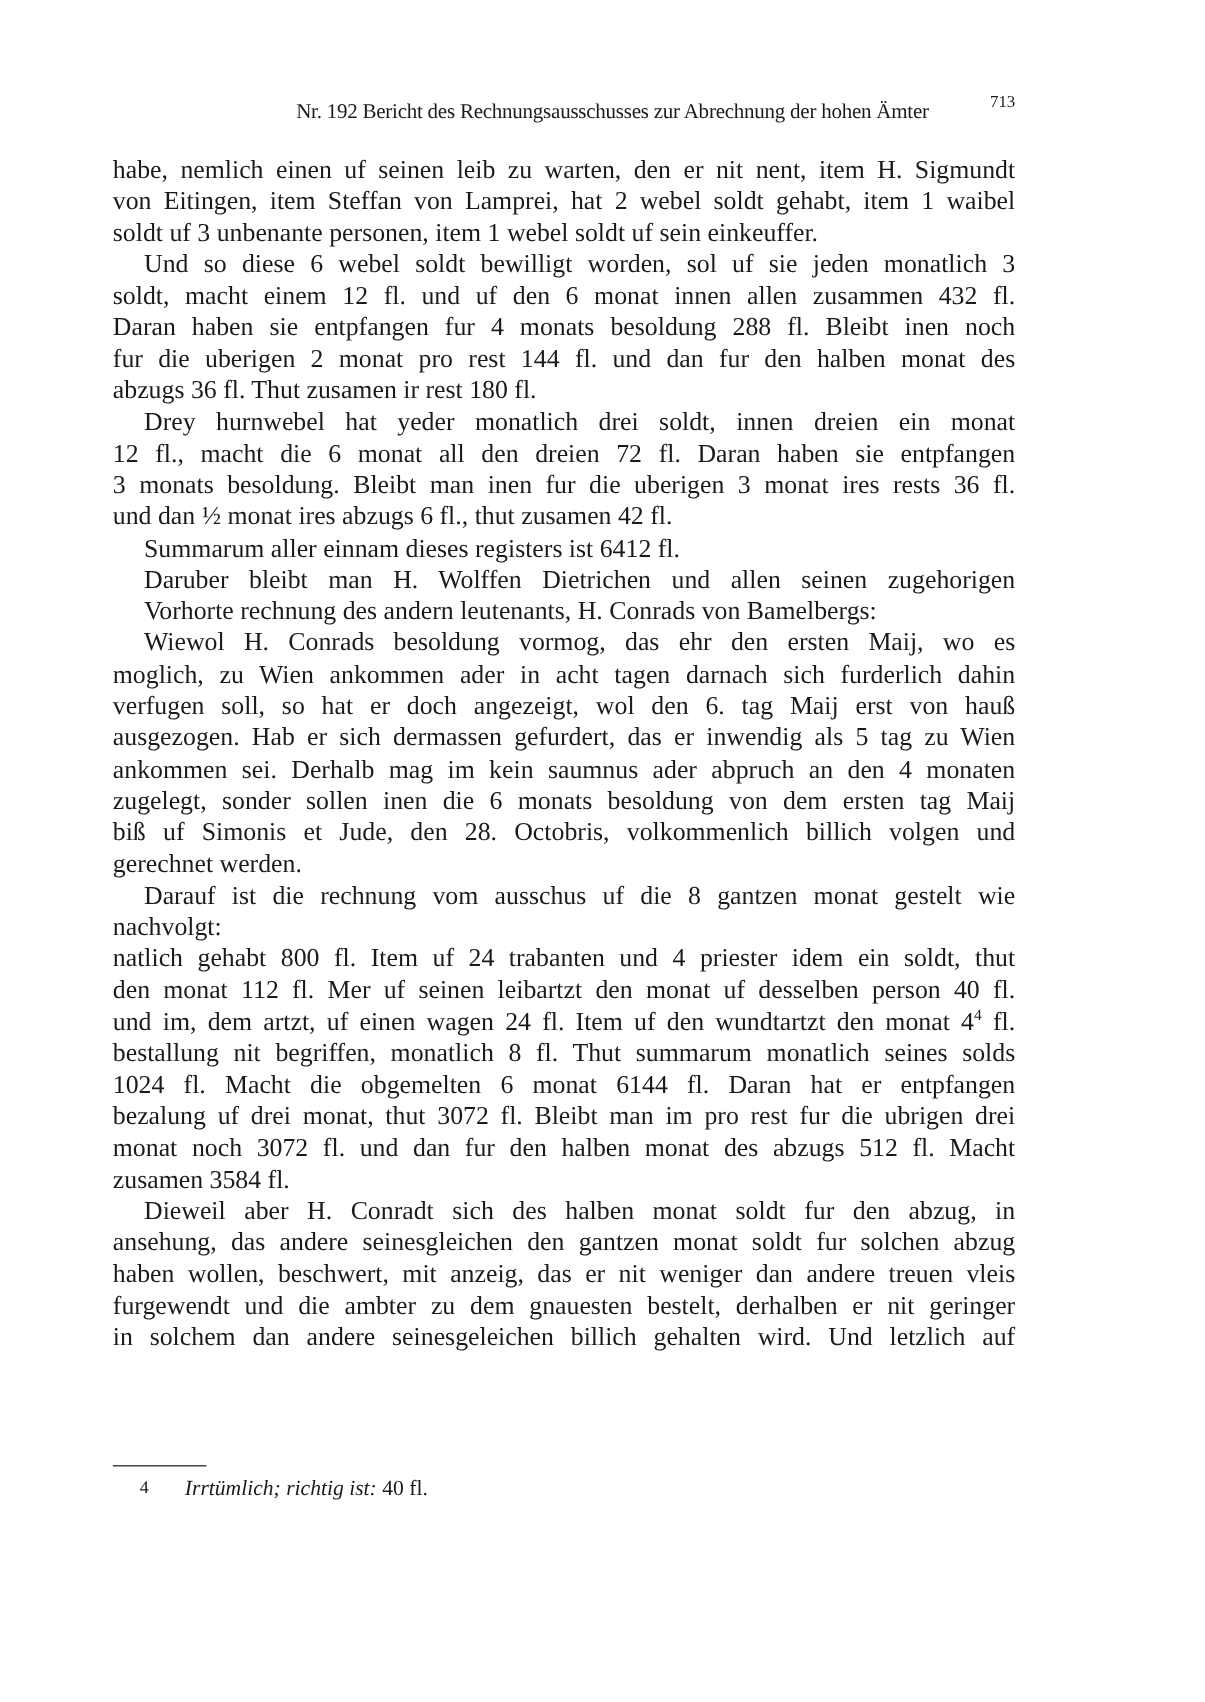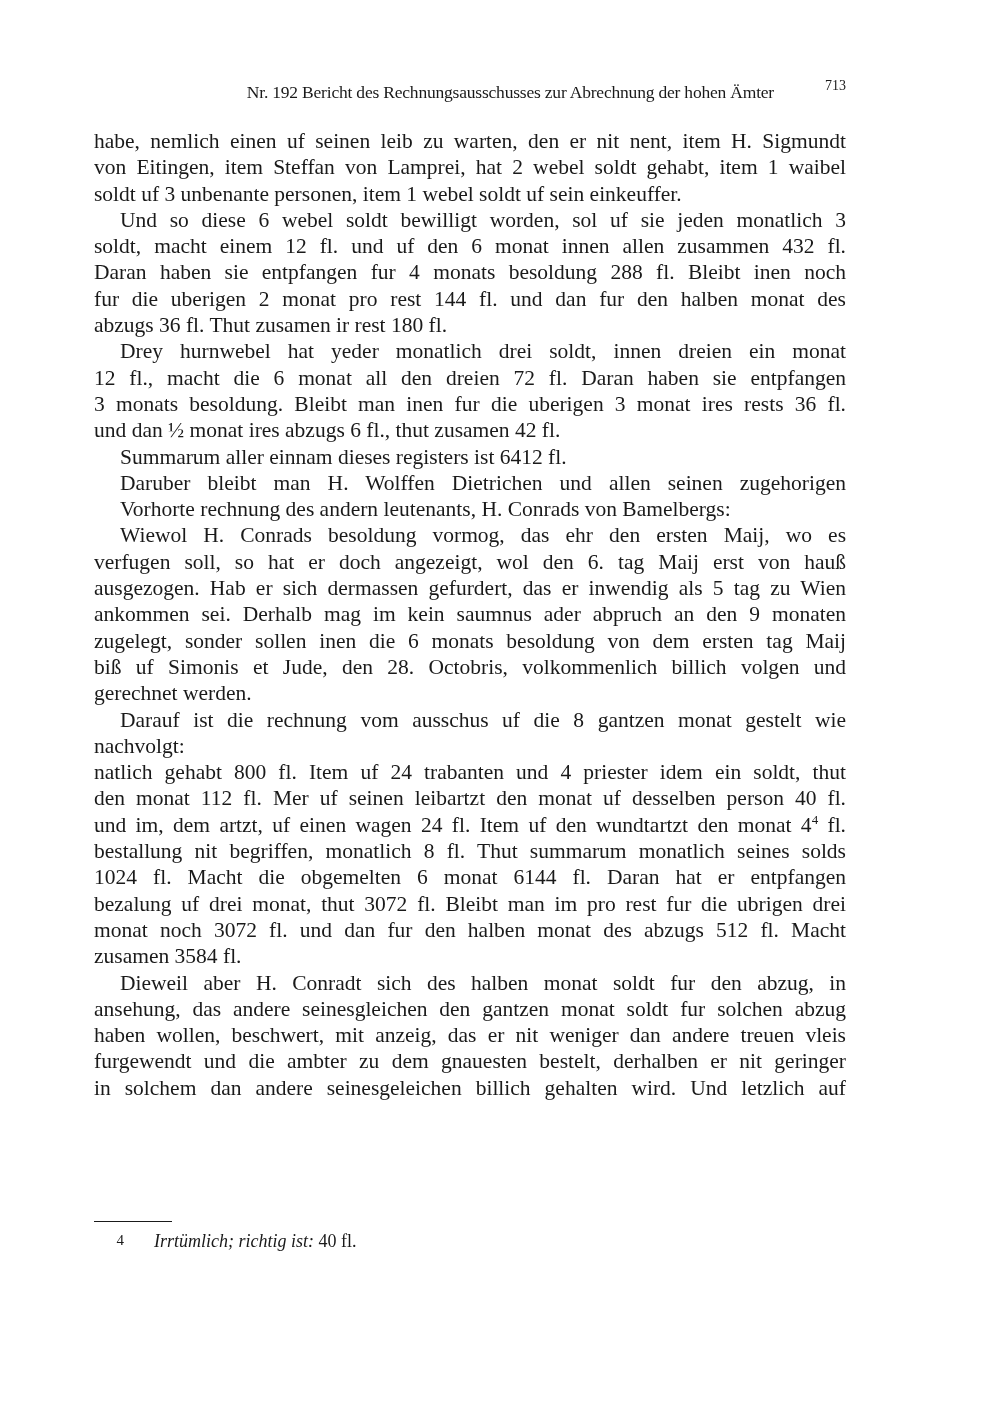--- a/index.html
+++ b/index.html
@@ -38,23 +38,24 @@
     <div class="line"><span>fur die uberigen 2 monat pro rest 144 fl. und dan fur den halben monat des</span></div>
     <div class="line last"><span>abzugs 36 fl. Thut zusamen ir rest 180 fl.</span></div>
     <div class="line indent"><span>Drey hurnwebel hat yeder monatlich drei soldt, innen dreien ein monat</span></div>
     <div class="line"><span>12 fl., macht die 6 monat all den dreien 72 fl. Daran haben sie entpfangen</span></div>
     <div class="line"><span>3 monats besoldung. Bleibt man inen fur die uberigen 3 monat ires rests 36 fl.</span></div>
     <div class="line last"><span>und dan ½ monat ires abzugs 6 fl., thut zusamen 42 fl.</span></div>
     <div class="line indent last"><span>Summarum aller einnam dieses registers ist 6412 fl.</span></div>
     <div class="line indent"><span>Daruber bleibt man H. Wolffen Dietrichen und allen seinen zugehorigen</span></div>
     <div class="line indent last"><span>Vorhorte rechnung des andern leutenants, H. Conrads von Bamelbergs:</span></div>
     <div class="line indent"><span>Wiewol H. Conrads besoldung vormog, das ehr den ersten Maij, wo es</span></div>
+    <div class="line"><span>moglich, zu Wien ankommen ader in acht tagen darnach sich furderlich dahin</span></div>
     <div class="line"><span>verfugen soll, so hat er doch angezeigt, wol den 6. tag Maij erst von hauß</span></div>
     <div class="line"><span>ausgezogen. Hab er sich dermassen gefurdert, das er inwendig als 5 tag zu Wien</span></div>
-    <div class="line"><span>ankommen sei. Derhalb mag im kein saumnus ader abpruch an den 9 monaten</span></div>
+    <div class="line"><span>ankommen sei. Derhalb mag im kein saumnus ader abpruch an den 4 monaten</span></div>
     <div class="line"><span>zugelegt, sonder sollen inen die 6 monats besoldung von dem ersten tag Maij</span></div>
     <div class="line"><span>biß uf Simonis et Jude, den 28. Octobris, volkommenlich billich volgen und</span></div>
     <div class="line last"><span>gerechnet werden.</span></div>
     <div class="line indent"><span>Darauf ist die rechnung vom ausschus uf die 8 gantzen monat gestelt wie</span></div>
     <div class="line last"><span>nachvolgt:</span></div>
     <div class="line"><span>natlich gehabt 800 fl. Item uf 24 trabanten und 4 priester idem ein soldt, thut</span></div>
     <div class="line"><span>den monat 112 fl. Mer uf seinen leibartzt den monat uf desselben person 40 fl.</span></div>
     <div class="line"><span>und im, dem artzt, uf einen wagen 24 fl. Item uf den wundtartzt den monat 4</span><sup>4</sup><span> fl.</span></div>
     <div class="line"><span>bestallung nit begriffen, monatlich 8 fl. Thut summarum monatlich seines solds</span></div>
     <div class="line"><span>1024 fl. Macht die obgemelten 6 monat 6144 fl. Daran hat er entpfangen</span></div>

